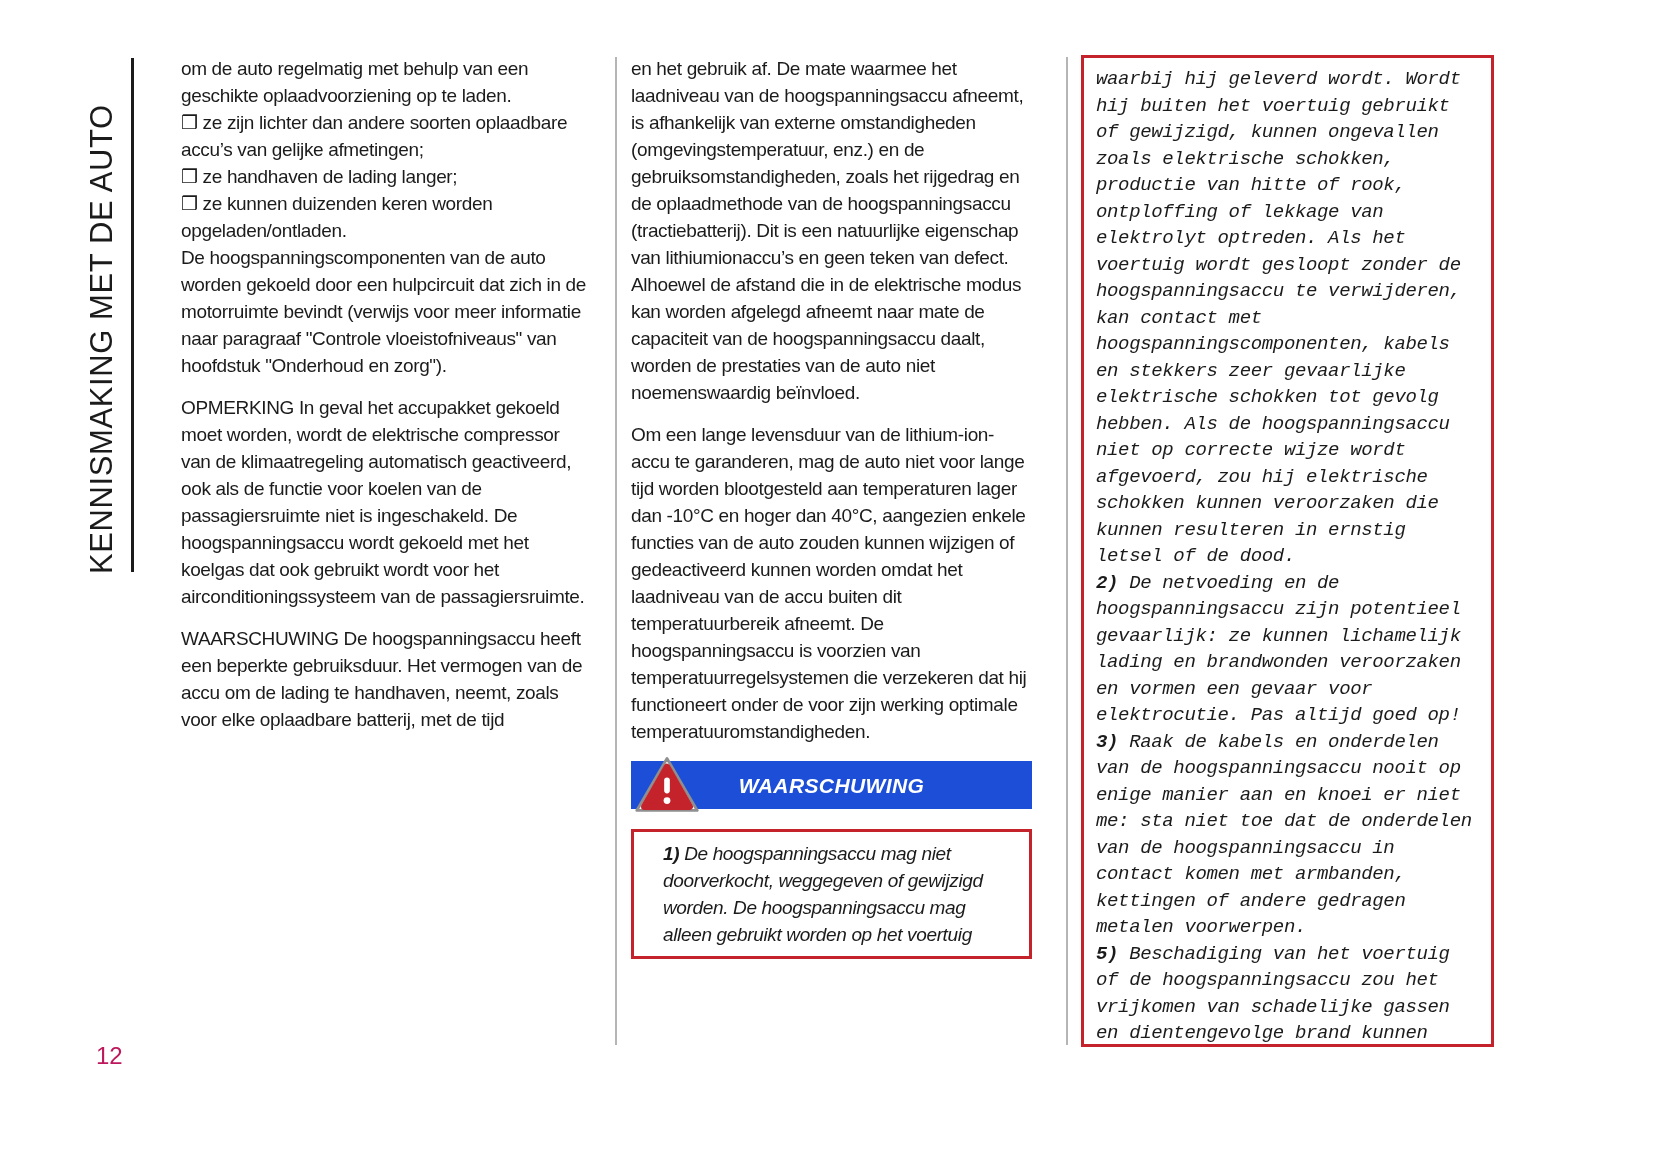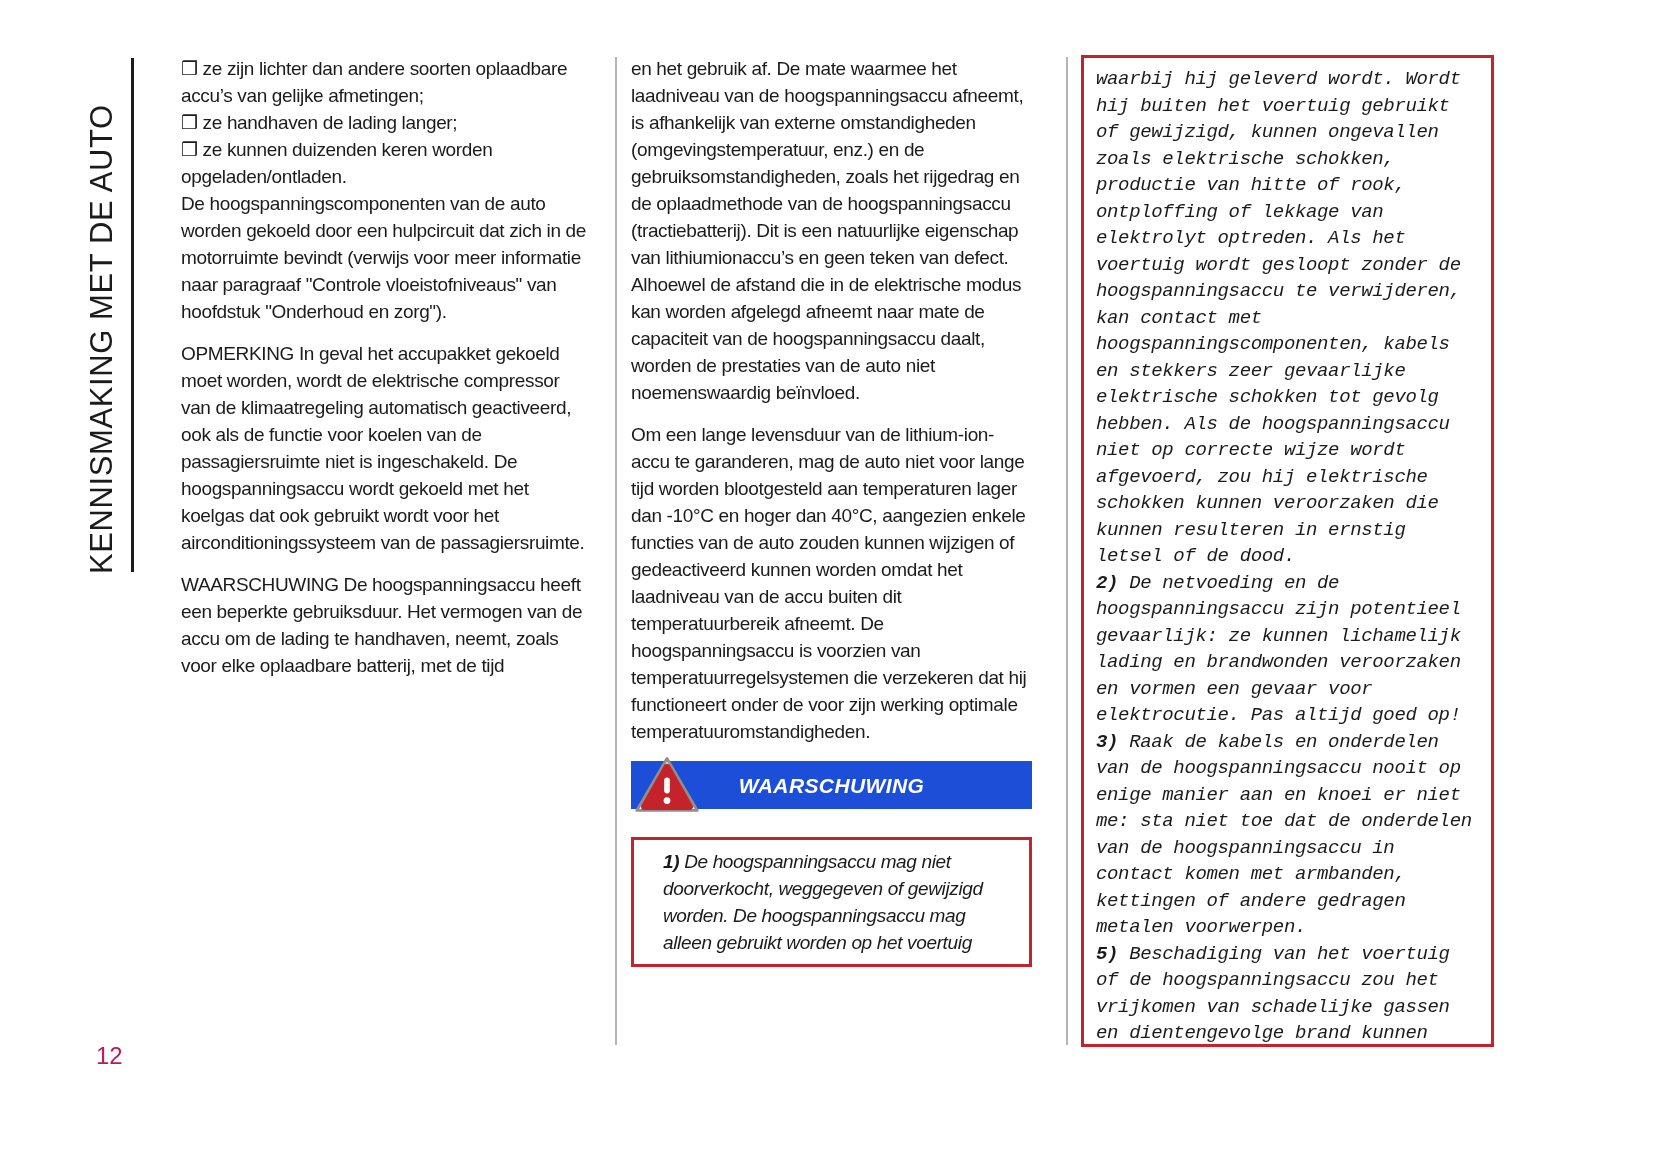--- a/index.html
+++ b/index.html
@@ -40,21 +40,21 @@
   .warn-label {
     color:#ffffff; font-weight:bold; font-style:italic; font-size:21px; letter-spacing:0.4px;
   }
   .warn-icon { position:absolute; left:2px; top:-8px; width:68px; height:62px; }
   .warn-icon svg { width:100%; height:100%; display:block; }
 
   
   .red-box {
     border:3px solid #c4232b; padding:8px 12px; font-style:italic;
   }
-  .col2 .red-box { margin-top:28px;padding-left:29px; }
+  .col2 .red-box { margin-top:20px;padding-left:29px; }
   .wnum { font-weight:bold; }
   .warn-item { margin:0; }
 
   .col3-box {
     position:absolute; left:1081px; top:55px; width:383px; height:970px;
     font-size:19px; line-height:26.5px; letter-spacing:-0.35px; overflow:hidden;font-family:Liberation Mono, monospace;
   }
 
   .pageno { position:absolute; left:96px; top:1042px; font-size:24px; color:#be185d; }
 </style>
@@ -63,20 +63,21 @@
 
 <div class="page">
 
   <div class="side-title">KENNISMAKING MET DE AUTO</div>
   <div class="side-rule"></div>
 
   <div class="divider divider-1"></div>
   <div class="divider divider-2"></div>
 
   <div class="col col1">
+    <p>om de auto regelmatig met behulp van een geschikte oplaadvoorziening op te laden.</p>
     <p>❒ ze zijn lichter dan andere soorten oplaadbare accu’s van gelijke afmetingen;</p>
     <p>❒ ze handhaven de lading langer;</p>
     <p>❒ ze kunnen duizenden keren worden opgeladen/ontladen.</p>
     <p>De hoogspanningscomponenten van de auto worden gekoeld door een hulpcircuit dat zich in de motorruimte bevindt (verwijs voor meer informatie naar paragraaf "Controle vloeistofniveaus" van hoofdstuk "Onderhoud en zorg").</p>
     <p class="gap">OPMERKING In geval het accupakket gekoeld moet worden, wordt de elektrische compressor van de klimaatregeling automatisch geactiveerd, ook als de functie voor koelen van de passagiersruimte niet is ingeschakeld. De hoogspanningsaccu wordt gekoeld met het koelgas dat ook gebruikt wordt voor het airconditioningssysteem van de passagiersruimte.</p>
     <p class="gap">WAARSCHUWING De hoogspanningsaccu heeft een beperkte gebruiksduur. Het vermogen van de accu om de lading te handhaven, neemt, zoals voor elke oplaadbare batterij, met de tijd</p>
   </div>
 
   <div class="col col2">
     <p>en het gebruik af. De mate waarmee het laadniveau van de hoogspanningsaccu afneemt, is afhankelijk van externe omstandigheden (omgevingstemperatuur, enz.) en de gebruiksomstandigheden, zoals het rijgedrag en de oplaadmethode van de hoogspanningsaccu (tractiebatterij). Dit is een natuurlijke eigenschap van lithiumionaccu’s en geen teken van defect. Alhoewel de afstand die in de elektrische modus kan worden afgelegd afneemt naar mate de capaciteit van de hoogspanningsaccu daalt, worden de prestaties van de auto niet noemenswaardig beïnvloed.</p>

